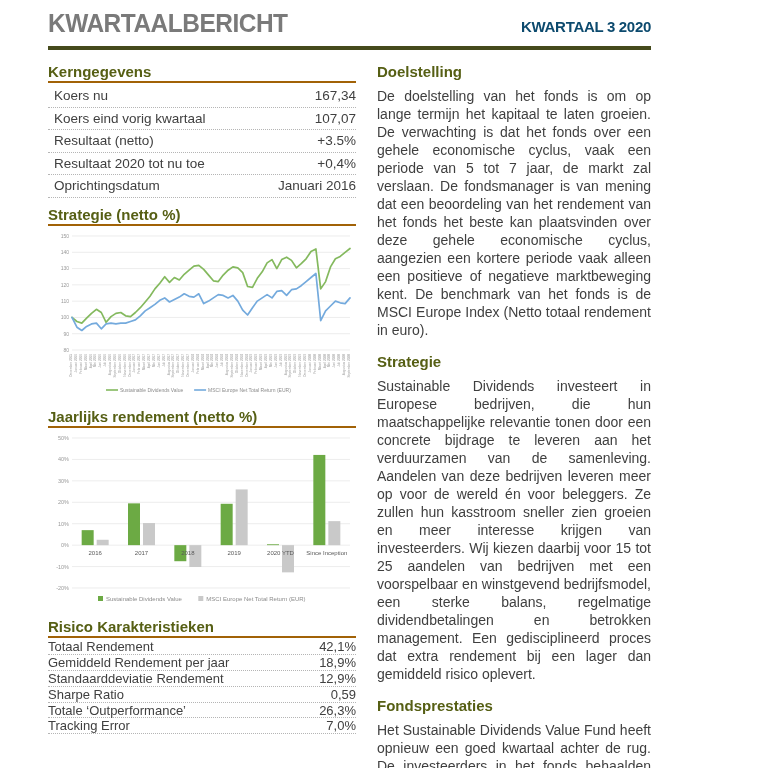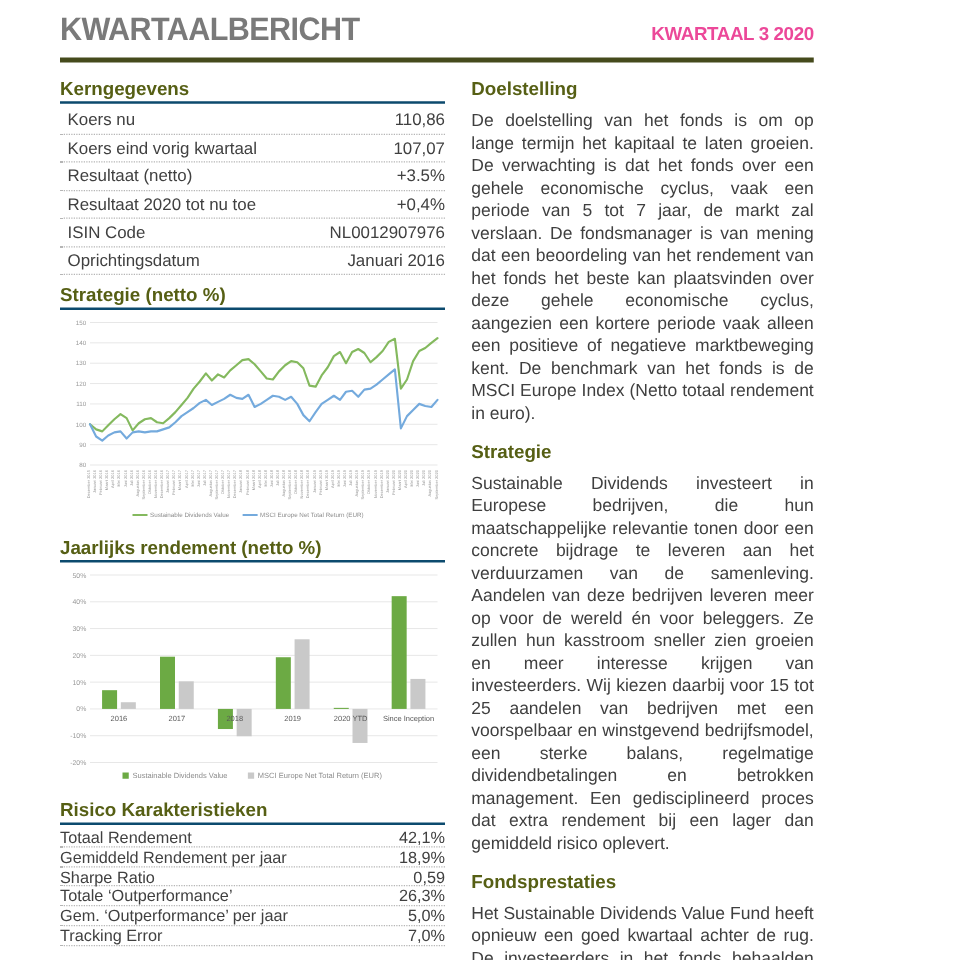--- a/index.html
+++ b/index.html
@@ -2,27 +2,27 @@
 <html><head>
 <meta charset="utf-8">
 <style>
   html,body { margin:0; padding:0; background:#ffffff; }
   body { font-family:"Liberation Sans", sans-serif; }
   .page { position:relative; width:696px; height:768px; background:#fff; overflow:hidden;
           box-sizing:border-box; padding:8px 45px 0 48px; }
   .hdr { display:flex; justify-content:space-between; align-items:baseline; }
   .hdr-title { font-size:26px; font-weight:bold; color:#7a7a7a; letter-spacing:-0.5px; margin:0;
                transform:scaleX(0.94); transform-origin:left center; white-space:nowrap; }
-  .hdr-period { font-size:15px; font-weight:bold; color:#ec4899; letter-spacing:-0.3px; white-space:nowrap; }
+  .hdr-period { font-size:15px; font-weight:bold; color:#0c4a6e; letter-spacing:-0.3px; white-space:nowrap; }
   .rule { height:4px; background:#454a1c; margin-top:7px; }
   .columns { display:flex; gap:21px; margin-top:13px; }
   .col-left { width:308px; flex:none; }
   .col-right { flex:1; min-width:0; }
   .sec-h { font-size:15px; font-weight:bold; color:#565f14; margin:0; }
-  .sec-h.lined { border-bottom:2px solid #0c4a6e; padding-bottom:1px; }
+  .sec-h.lined { border-bottom:2px solid #a16207; padding-bottom:1px; }
   .tbl { margin-top:2px; }
   .trow { display:flex; justify-content:space-between; align-items:center;
           border-bottom:1px dotted #b5b5b5; color:#404040; }
   .kern .trow { height:21.5px; font-size:13.5px; padding-left:6px; }
   .risk .trow { height:14.8px; font-size:13px; }
   .tlabel { white-space:nowrap; }
   .tvalue { white-space:nowrap; }
   .chart { display:block; margin-top:4px; }
   .mt8 { margin-top:8px; }
   .mt12 { margin-top:12px; }
@@ -44,37 +44,33 @@
 
   <div class="columns">
 
     <div class="col-left">
 
       <section>
         <h2 class="sec-h lined">Kerngegevens</h2>
         <div class="tbl kern" id="kern-table">
             <div class="trow">
               <span class="tlabel">Koers nu</span>
-              <span class="tvalue">110,86</span>
+              <span class="tvalue">167,34</span>
             </div>
             <div class="trow">
               <span class="tlabel">Koers eind vorig kwartaal</span>
               <span class="tvalue">107,07</span>
             </div>
             <div class="trow">
               <span class="tlabel">Resultaat (netto)</span>
               <span class="tvalue">+3.5%</span>
             </div>
             <div class="trow">
               <span class="tlabel">Resultaat 2020 tot nu toe</span>
               <span class="tvalue">+0,4%</span>
-            </div>
-            <div class="trow">
-              <span class="tlabel">ISIN Code</span>
-              <span class="tvalue">NL0012907976</span>
             </div>
             <div class="trow">
               <span class="tlabel">Oprichtingsdatum</span>
               <span class="tvalue">Januari 2016</span>
             </div>
           </div>
       </section>
 
       <section class="mt8">
         <h2 class="sec-h lined">Strategie (netto %)</h2>
@@ -225,30 +221,30 @@
         <div class="tbl risk" id="risk-table">
             <div class="trow">
               <span class="tlabel">Totaal Rendement</span>
               <span class="tvalue">42,1%</span>
             </div>
             <div class="trow">
               <span class="tlabel">Gemiddeld Rendement per jaar</span>
               <span class="tvalue">18,9%</span>
             </div>
             <div class="trow">
+              <span class="tlabel">Standaarddeviatie Rendement</span>
+              <span class="tvalue">12,9%</span>
+            </div>
+            <div class="trow">
               <span class="tlabel">Sharpe Ratio</span>
               <span class="tvalue">0,59</span>
             </div>
             <div class="trow">
               <span class="tlabel">Totale ‘Outperformance’</span>
               <span class="tvalue">26,3%</span>
-            </div>
-            <div class="trow">
-              <span class="tlabel">Gem. ‘Outperformance’ per jaar</span>
-              <span class="tvalue">5,0%</span>
             </div>
             <div class="trow">
               <span class="tlabel">Tracking Error</span>
               <span class="tvalue">7,0%</span>
             </div>
           </div>
       </section>
 
     </div>
 

